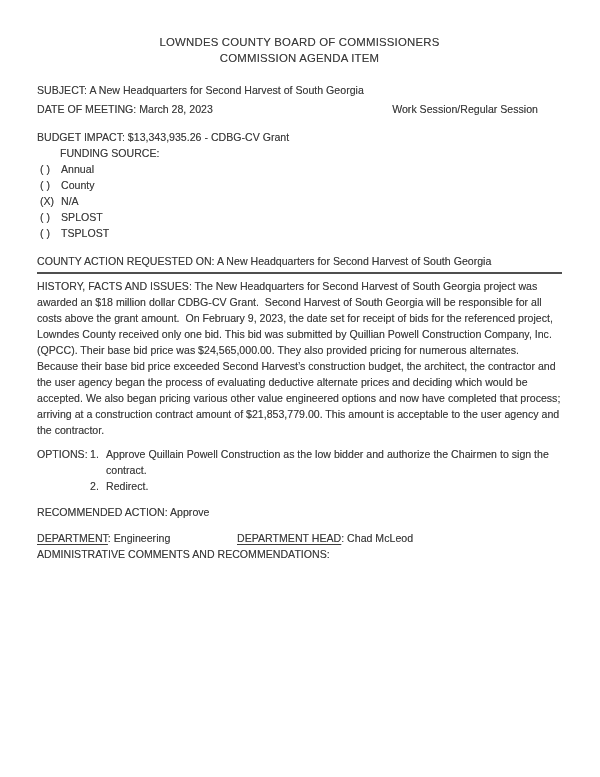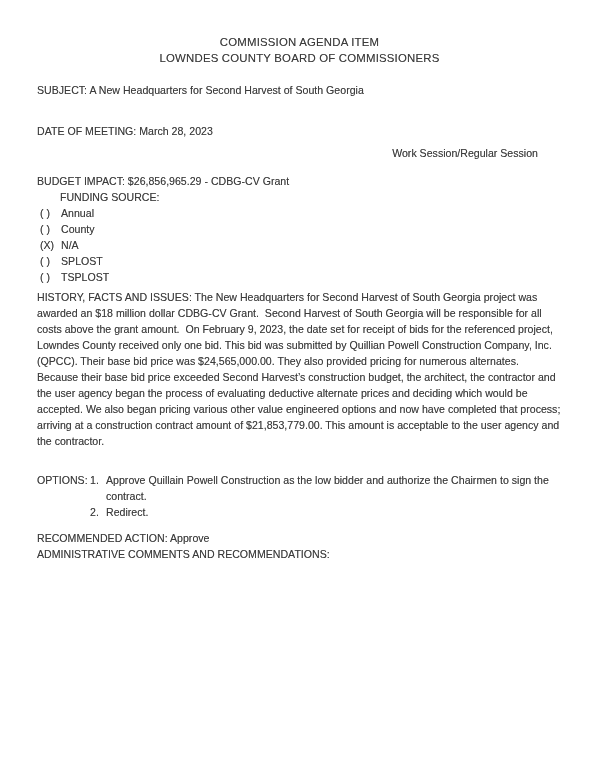--- a/index.html
+++ b/index.html
@@ -27,64 +27,64 @@
     font-size: 11.4px;
     letter-spacing: 0.2px;
   }
   .subject { margin-top: 16px; }
   .date-row {
     margin-top: 3px;
     display: flex;
     justify-content: space-between;
     align-items: center;
   }
-  .session { margin-right: 24px; margin-top: 44px; }
+  .session { margin-right: 24px; }
   .budget { margin-top: 12px; }
   .funding-label { margin-left: 3px; padding-left: 20px; }
   .funding-opt { display: flex; margin-left: 3px; }
   .funding-opt .mark { width: 21px; }
   .county-action {
     margin-top: 12px;
     padding-bottom: 3px;
     border-bottom: 2px solid var(--rule);
   }
   .history {
     margin-top: 4px;
     white-space: pre-wrap;
   }
-  .options { margin-top: 23px; display: flex; }
+  .options { margin-top: 8px; display: flex; }
   .options .opt-label { width: 53px; flex: none; }
   .opt-items { flex: 1; }
   .opt-item { display: flex; }
   .opt-item .num { width: 16px; flex: none; }
   .opt-item .opt-text { flex: 1; }
   .recommended { margin-top: 10px; }
   .dept-row { margin-top: 10px; display: flex; }
   .dept-field { width: 200px; flex: none; }
   .ul { text-decoration: underline; text-underline-offset: 2px; }
   .admin { margin-top: 0; }
 </style>
 </head>
 <body>
 
 <div class="page">
 
   <div class="header">
+    <div>LOWNDES COUNTY BOARD OF COMMISSIONERS</div>
     <div>COMMISSION AGENDA ITEM</div>
-    <div>LOWNDES COUNTY BOARD OF COMMISSIONERS</div>
   </div>
 
   <p class="subject">SUBJECT: A New Headquarters for Second Harvest of South Georgia</p>
 
   <div class="date-row">
     <span>DATE OF MEETING: March 28, 2023</span>
     <span class="session">Work Session/Regular Session</span>
   </div>
 
-  <p class="budget">BUDGET IMPACT: $26,856,965.29 - CDBG-CV Grant</p>
+  <p class="budget">BUDGET IMPACT: $13,343,935.26 - CDBG-CV Grant</p>
 
   <div class="funding">
     <div class="funding-label">FUNDING SOURCE:</div>
 
     <div class="funding-opt">
       <span class="mark">( )</span>
       <span>Annual</span>
     </div>
     <div class="funding-opt">
       <span class="mark">( )</span>
@@ -97,35 +97,40 @@
     <div class="funding-opt">
       <span class="mark">( )</span>
       <span>SPLOST</span>
     </div>
     <div class="funding-opt">
       <span class="mark">( )</span>
       <span>TSPLOST</span>
     </div>
   </div>
 
+  <div class="county-action">COUNTY ACTION REQUESTED ON: A New Headquarters for Second Harvest of South Georgia</div>
 
   <p class="history">HISTORY, FACTS AND ISSUES: The New Headquarters for Second Harvest of South Georgia project was awarded an $18 million dollar CDBG-CV Grant.  Second Harvest of South Georgia will be responsible for all costs above the grant amount.  On February 9, 2023, the date set for receipt of bids for the referenced project, Lowndes County received only one bid. This bid was submitted by Quillian Powell Construction Company, Inc. (QPCC). Their base bid price was $24,565,000.00. They also provided pricing for numerous alternates. Because their base bid price exceeded Second Harvest’s construction budget, the architect, the contractor and the user agency began the process of evaluating deductive alternate prices and deciding which would be accepted. We also began pricing various other value engineered options and now have completed that process; arriving at a construction contract amount of $21,853,779.00. This amount is acceptable to the user agency and the contractor.</p>
 
   <div class="options">
     <span class="opt-label">OPTIONS:</span>
     <div class="opt-items">
       <div class="opt-item">
         <span class="num">1.</span>
         <span class="opt-text">Approve Quillain Powell Construction as the low bidder and authorize the Chairmen to sign the contract.</span>
       </div>
       <div class="opt-item">
         <span class="num">2.</span>
         <span class="opt-text">Redirect.</span>
       </div>
     </div>
   </div>
 
   <p class="recommended">RECOMMENDED ACTION: Approve</p>
 
+  <div class="dept-row">
+    <div class="dept-field"><span class="ul">DEPARTMENT</span><span>: </span><span>Engineering</span></div>
+    <div><span class="ul">DEPARTMENT HEAD</span><span>: </span><span>Chad McLeod</span></div>
+  </div>
 
   <p class="admin">ADMINISTRATIVE COMMENTS AND RECOMMENDATIONS:</p>
 
 </div>
 
 </body></html>

